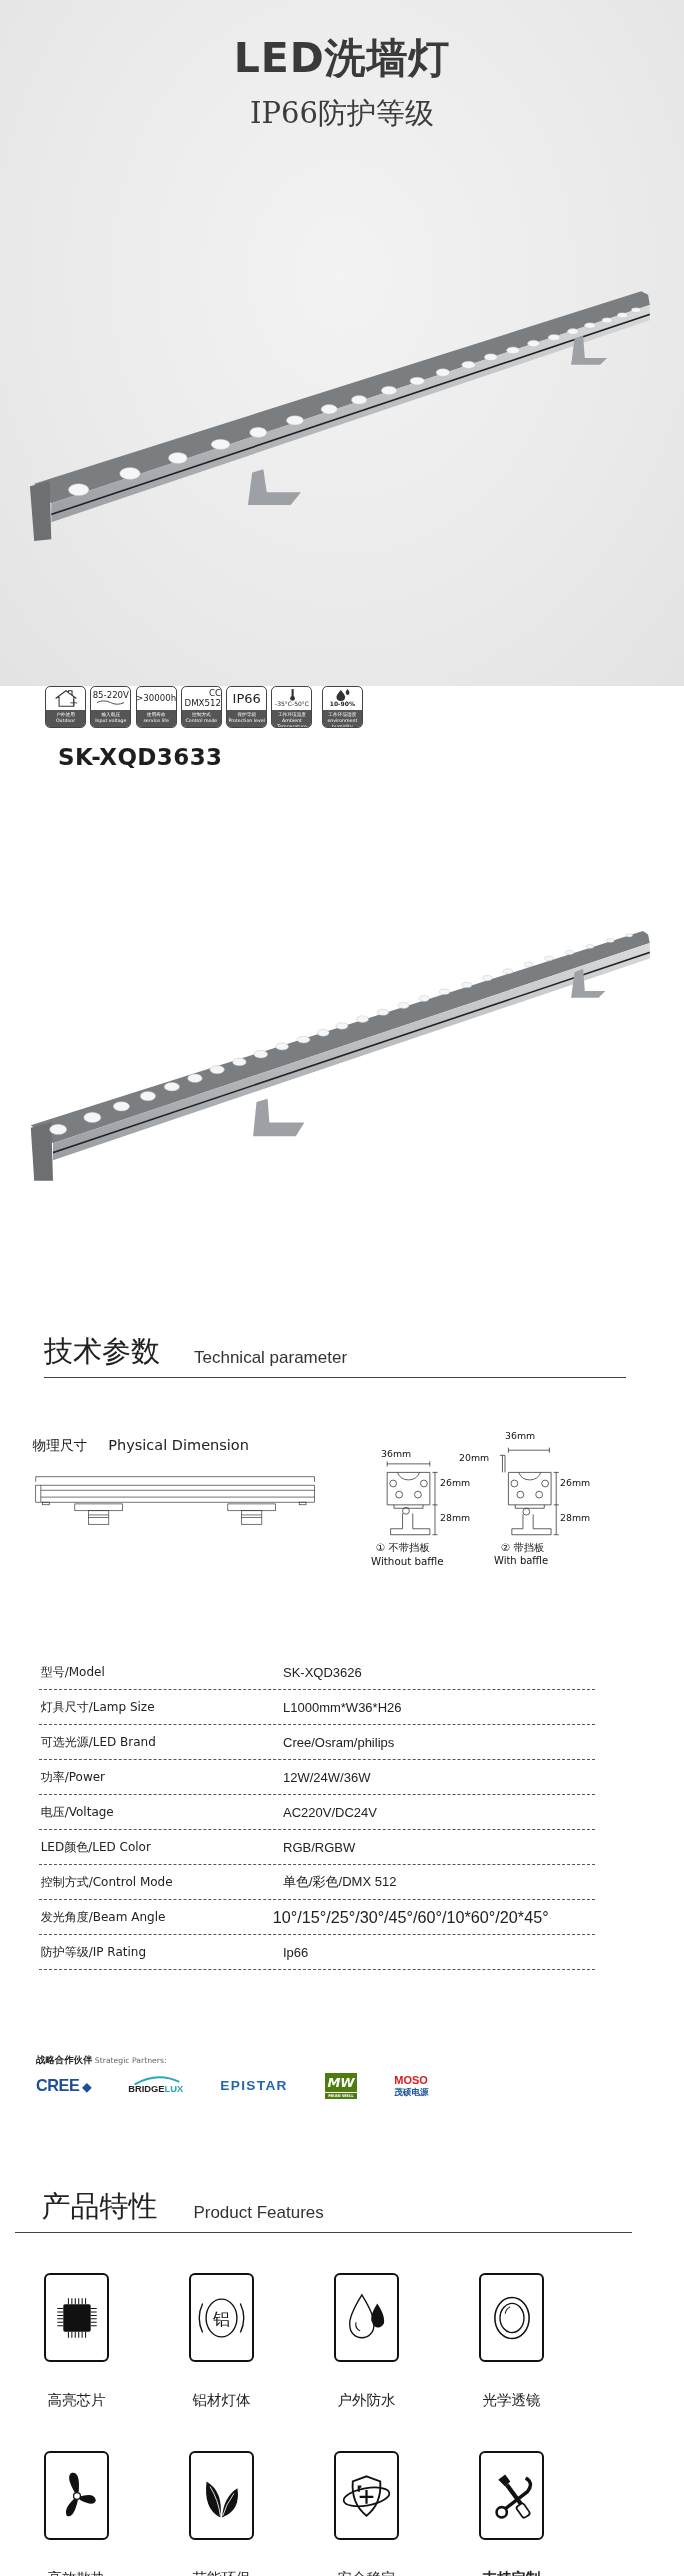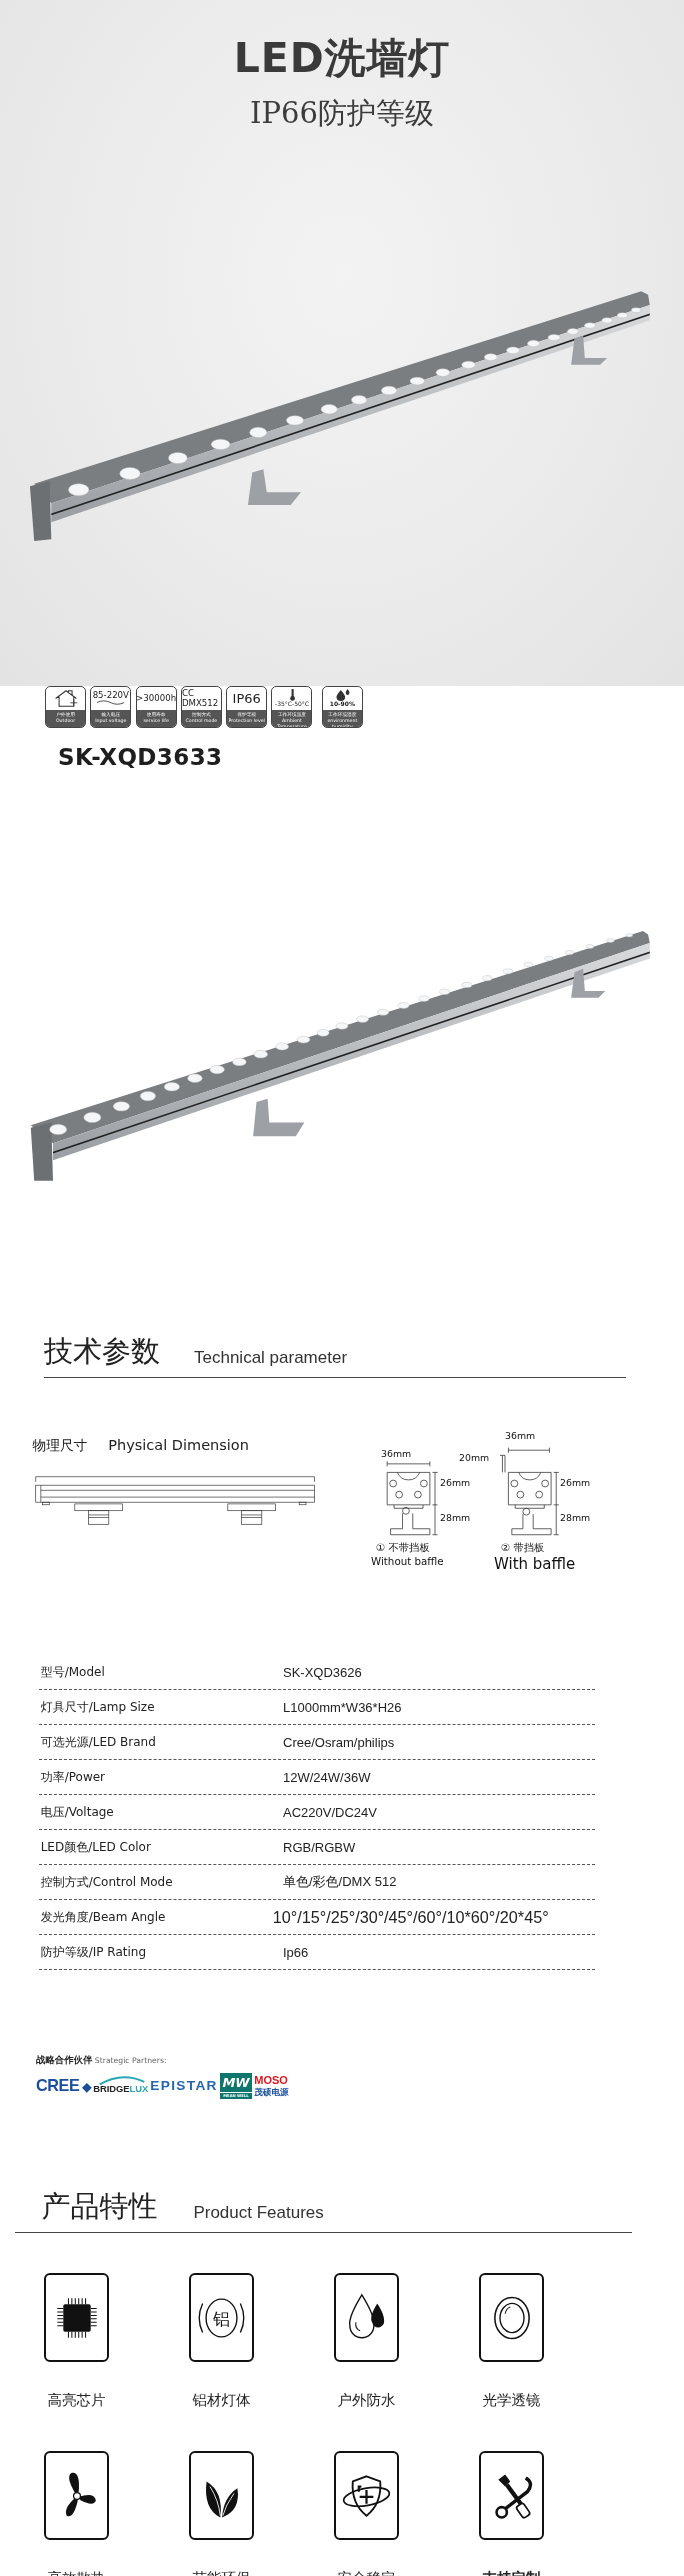--- a/index.html
+++ b/index.html
@@ -7,21 +7,21 @@
   .abs { position:absolute; }
 
   
   .hero { left:0; top:0; width:684px; height:686px; background:radial-gradient(ellipse at 50% 40%, #f3f3f3 0%, #ebebeb 55%, #e3e3e3 100%); }
   .hero-title { left:0; top:31px; width:684px; text-align:center; font-size:41px; font-weight:bold; color:#3a3a3a; letter-spacing:0.9px; font-family:"DejaVu Sans",sans-serif; }
   .hero-sub { left:0; top:94px; width:684px; text-align:center; font-size:29px; color:#3c3c3c; font-family:"DejaVu Serif","Liberation Serif",serif; }
 
   
   .spec-icons { left:45px; top:686px; display:flex; gap:4.3px; }
   .spec-icon { width:41px; height:42px; border:1.3px solid #444; border-radius:5.1px; overflow:hidden; display:flex; flex-direction:column; background:#fff; }
-  .spec-icon .top { flex:1; display:flex; align-items:center; justify-content:center; font-size:8.6px; color:#222; text-align:left; line-height:1.05; font-weight:bold; }
+  .spec-icon .top { flex:1; display:flex; align-items:center; justify-content:center; font-size:8.6px; color:#222; text-align:right; line-height:1.05; font-weight:bold; }
   .spec-icon .top.big { font-size:13px; font-weight:normal; }
   .spec-icon .bot { height:17px; background:#555; color:#fff; font-size:4.7px; text-align:center; line-height:1.3; padding-top:1.7px; }
   .spec-icon.wide { margin-left:5.1px; }
 
   .model-title { left:58px; top:744px; font-size:23px; font-weight:bold; color:#1e1e1e; letter-spacing:0.4px; }
 
   
   .lamp { left:0; }
 
   
@@ -37,26 +37,26 @@
   
   .spec-table { left:39px; top:1655px; width:556px; }
   .spec-row { display:flex; height:35px; align-items:center; border-bottom:1.3px dashed #555; }
   .spec-row .k { width:244px; font-size:12px; color:#222; padding-left:1.7px; }
   .spec-row .v { flex:1; font-size:13px; color:#222; font-family:"Liberation Sans",sans-serif; }
   .spec-row .v.wide { font-size:16.2px; margin-left:-10.3px; }
 
   
   .partners-title { left:36px; top:2054px; font-size:9.4px; color:#222; font-weight:bold; }
   .partners-title .en { font-weight:normal; color:#666; font-size:7.7px; margin-left:2.6px; }
-  .partners { left:36px; top:2070px; display:flex; align-items:center; gap:2px; height:31px; }
+  .partners { left:36px; top:2070px; display:flex; align-items:center; gap:37px; height:31px; }
   .logo-cree { color:#1b4f9c; font-weight:bold; font-size:16.2px; font-family:"Liberation Sans",sans-serif; letter-spacing:-0.4px; }
   .logo-bridgelux { font-size:9.4px; font-weight:bold; color:#222; position:relative; padding-top:6.8px; font-family:"Liberation Sans",sans-serif; }
   .logo-bridgelux .lux { color:#2aa7b7;text-align:right; }
   .logo-epistar { color:#2467b0; font-weight:bold; font-size:13.7px; letter-spacing:1.3px; font-family:"Liberation Sans",sans-serif; }
-  .logo-mw { width:32.5px; height:26px; background:#0f766e; color:#fff; font-size:13px; font-weight:bold; font-style:italic; text-align:center; line-height:19px; position:relative; }
+  .logo-mw { width:32.5px; height:26px; background:#4d7c0f; color:#fff; font-size:13px; font-weight:bold; font-style:italic; text-align:center; line-height:19px; position:relative; }
   .logo-mw .s { position:absolute; bottom:0.9px; left:0; width:100%; font-size:3.8px; line-height:5.1px; font-style:normal; border-top:0.9px solid #fff; }
   .logo-moso { color:#d71920; font-weight:bold; font-size:11px; line-height:12px; text-align:left; font-family:"Liberation Sans",sans-serif; }
   .logo-moso .cn { color:#1a4f9c; font-size:8.6px; }
 
   
   .feat-grid { left:44px; top:2273px; width:582px; display:grid; grid-template-columns:repeat(4,145px); row-gap:41px; }
   .feat { display:flex; flex-direction:column; align-items:flex-start; }
   .feat .box { width:65px; height:89px; border:2.1px solid #111; border-radius:6px; display:flex; align-items:center; justify-content:center; }
   .feat .lbl { margin-top:29px; font-size:14.5px; color:#222; width:65px; text-align:center; }
 </style>
@@ -286,21 +286,21 @@
 <div class="abs dim-label" style="left:381px;top:1448px">36mm</div>
 <div class="abs dim-label" style="left:440px;top:1477px">26mm</div>
 <div class="abs dim-label" style="left:440px;top:1512px">28mm</div>
 <div class="abs dim-label" style="left:505px;top:1430px">36mm</div>
 <div class="abs dim-label" style="left:459px;top:1452px">20mm</div>
 <div class="abs dim-label" style="left:560px;top:1477px">26mm</div>
 <div class="abs dim-label" style="left:560px;top:1512px">28mm</div>
 <div class="abs dim-label" style="left:376px;top:1541px;font-size:10.3px">① 不带挡板</div>
 <div class="abs dim-label" style="left:371px;top:1555px;font-size:10.3px">Without baffle</div>
 <div class="abs dim-label" style="left:501px;top:1541px;font-size:10.3px">② 带挡板</div>
-<div class="abs dim-label" style="left:494px;top:1555px;font-size:15px">With baffle</div>
+<div class="abs dim-label" style="left:494px;top:1555px;font-size:10px">With baffle</div>
 
 <div class="abs spec-table">
   <div class="spec-row">
       <span class="k">型号/Model</span>
       <span class="v">SK-XQD3626</span>
     </div>
   <div class="spec-row">
       <span class="k">灯具尺寸/Lamp Size</span>
       <span class="v">L1000mm*W36*H26</span>
     </div>

